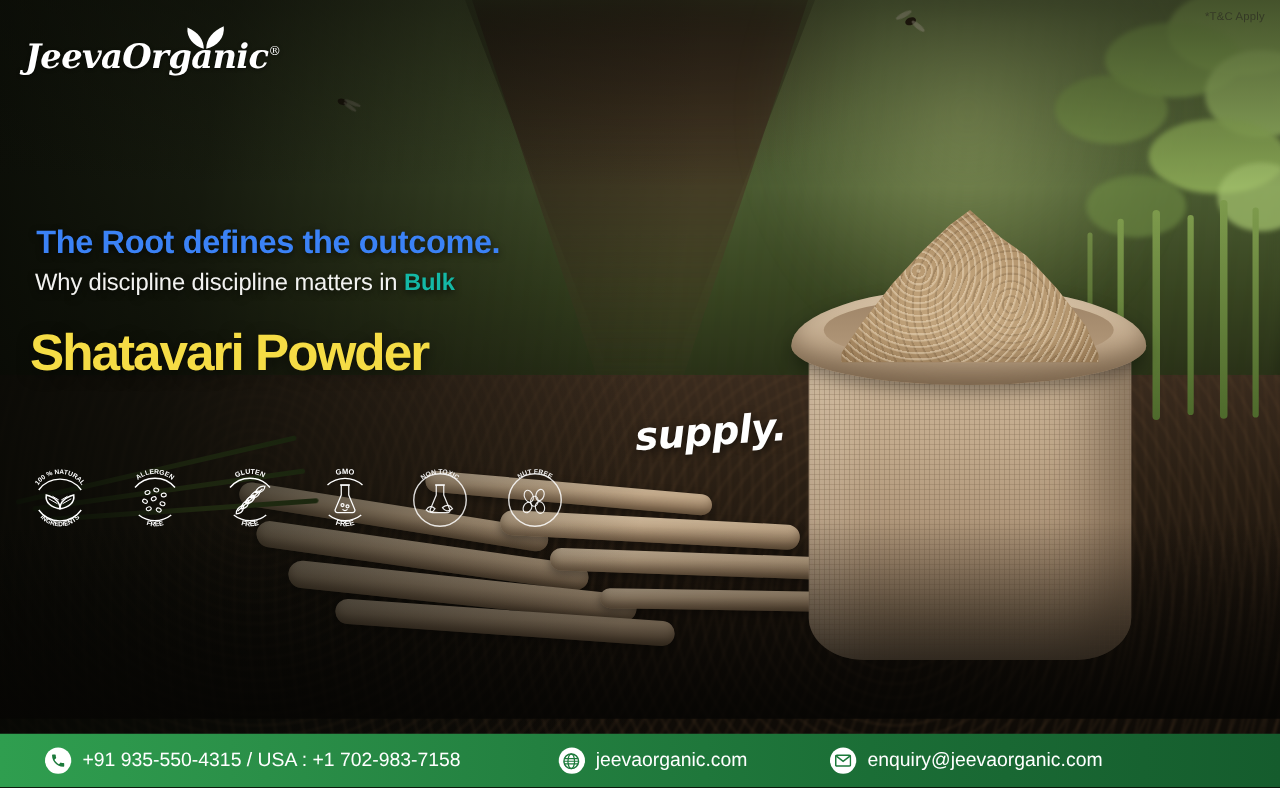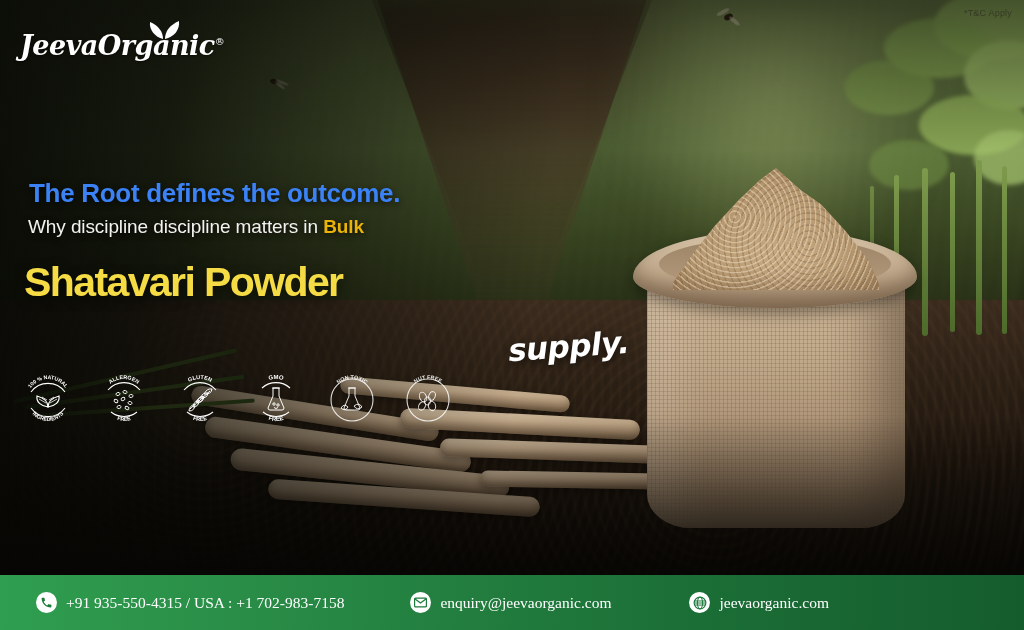--- a/index.html
+++ b/index.html
@@ -169,21 +169,21 @@
   .headline{
     font-size:26px;font-weight:700;color:#3b82f6;letter-spacing:-.3px;
     line-height:1.12;margin:1px;
     text-shadow:0 2px 6px rgba(0,0,0,.65);
   }
   .subline{
     font-size:19px;font-weight:400;color:#f2f2f0;margin:8px 0 0 0;
     letter-spacing:-.1px;
     text-shadow:0 2px 6px rgba(0,0,0,.65);
   }
-  .subline b{font-weight:700;color:#eab308;}
+  .subline b{font-weight:700;color:#14b8a6;}
 
   .title{
     position:absolute;left:24px;top:262px;
     font-size:41px;font-weight:700;color:#F5DC45;
     letter-spacing:-1.6px;line-height:1;
     text-shadow:0 3px 12px rgba(0,0,0,.55);
     white-space:nowrap;
   }
   .supply{
     position:absolute;left:508px;top:328px;
@@ -197,23 +197,23 @@
 
   
   .badges{position:absolute;left:22px;top:374px;display:flex;gap:24px;}
   .badge{
     position:relative;width:52px;height:52px;border-radius:50%;
   }
   .badge svg{display:block;width:52px;height:52px;overflow:visible;}
 
   
   .footer{
-    position:absolute;left:0;bottom:0;width:1024px;height:55px;
+    position:absolute;left:0;bottom:0;width:1024px;height:43px;
     background:linear-gradient(90deg,#2f9e4f 0%,#2b9149 18%,#238040 42%,#1b6e36 68%,#155c2d 100%);
-    display:flex;align-items:center;font-family:Liberation Serif, serif;
+    display:flex;align-items:center;
   }
   .fcell{display:flex;align-items:center;gap:9px;color:#ffffff;font-size:15.5px;white-space:nowrap;}
   .fcell.phone{margin-left:36px;}
   .fcell.mail{margin-left:66px;}
   .fcell.web{margin-left:78px;}
   .ficon{
     width:21px;height:21px;border-radius:50%;background:#ffffff;
     display:flex;align-items:center;justify-content:center;flex:0 0 21px;
   }
   .ficon svg{display:block;}
@@ -440,35 +440,35 @@
 
     <div class="fcell phone">
       <span class="ficon">
         <svg width="13" height="13" viewBox="0 0 24 24">
             <path fill="#1c7a3b" d="M6.6 10.8c1.4 2.8 3.8 5.1 6.6 6.6l2.2-2.2c.3-.3.7-.4 1-.2 1.2.4 2.4.6 3.6.6.6 0 1 .4 1 1V20c0 .6-.4 1-1 1C10.6 21 3 13.4 3 4c0-.6.4-1 1-1h3.5c.6 0 1 .4 1 1 0 1.3.2 2.5.6 3.6.1.4 0 .8-.2 1l-2.3 2.2z"></path>
           </svg>
       </span>
       <span>+91 935-550-4315 / USA : +1 702-983-7158</span>
     </div>
 
-    <div class="fcell mail">
-      <span class="ficon">
-        <svg width="13" height="11" viewBox="0 0 24 18">
-            <rect x="1" y="1" width="22" height="16" rx="2" fill="none" stroke="#1c7a3b" stroke-width="2.4"></rect>
-            <path d="M2 2.5 L12 10 L22 2.5" fill="none" stroke="#1c7a3b" stroke-width="2.4"></path>
-          </svg>
-      </span>
-      <span>enquiry@jeevaorganic.com</span>
-    </div>
-
     <div class="fcell web">
       <span class="ficon">
         <svg width="14" height="14" viewBox="0 0 24 24">
             <circle cx="12" cy="12" r="10" fill="none" stroke="#1c7a3b" stroke-width="2"></circle>
             <ellipse cx="12" cy="12" rx="4.5" ry="10" fill="none" stroke="#1c7a3b" stroke-width="1.7"></ellipse>
             <path d="M2.5 8.5h19M2.5 15.5h19M2 12h20" stroke="#1c7a3b" stroke-width="1.7"></path>
           </svg>
       </span>
       <span>jeevaorganic.com</span>
     </div>
+
+    <div class="fcell mail">
+      <span class="ficon">
+        <svg width="13" height="11" viewBox="0 0 24 18">
+            <rect x="1" y="1" width="22" height="16" rx="2" fill="none" stroke="#1c7a3b" stroke-width="2.4"></rect>
+            <path d="M2 2.5 L12 10 L22 2.5" fill="none" stroke="#1c7a3b" stroke-width="2.4"></path>
+          </svg>
+      </span>
+      <span>enquiry@jeevaorganic.com</span>
+    </div>
   </div>
 
 </div>
 
 </body></html>

